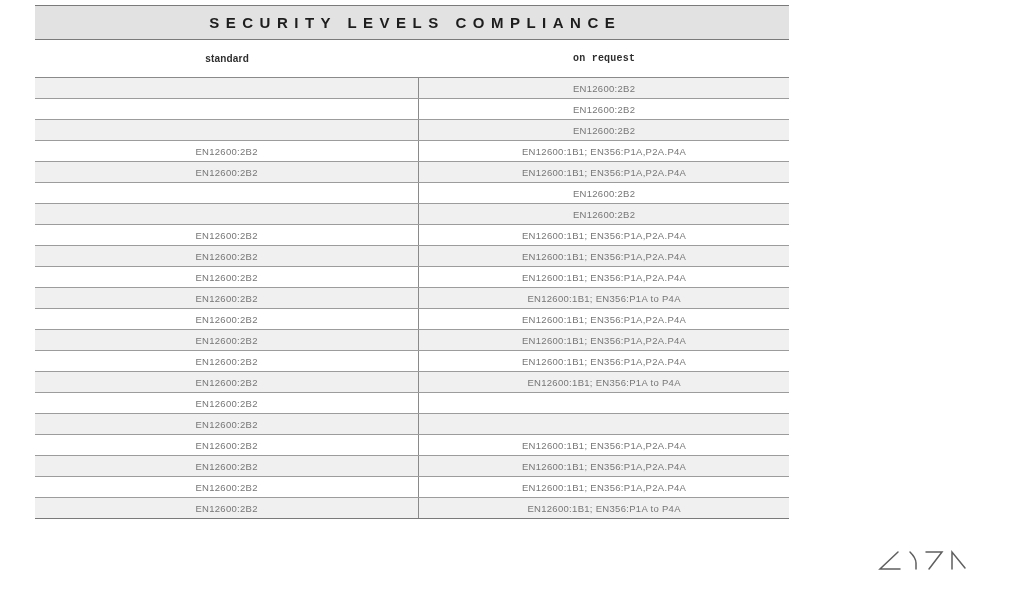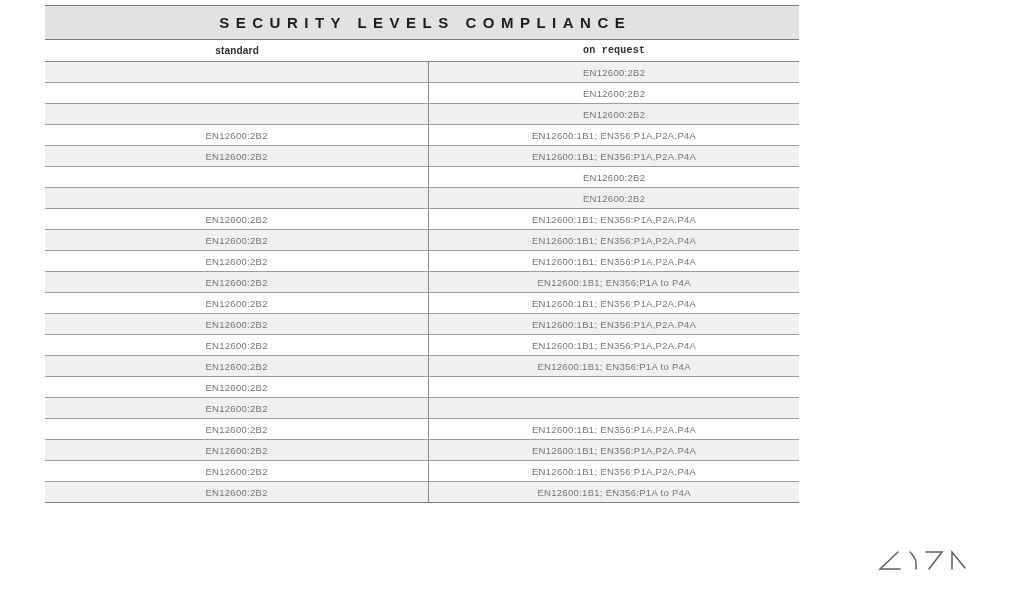--- a/index.html
+++ b/index.html
@@ -1,34 +1,34 @@
 <!DOCTYPE html>
 <html><head>
 <meta charset="utf-8">
 <style>
   * { margin: 0; padding: 0; box-sizing: border-box; }
   html, body { width: 1024px; height: 612px; background: #ffffff; overflow: hidden; }
   body { font-family: "Liberation Sans", sans-serif; position: relative; }
 
   .sheet { position: relative; width: 1024px; height: 612px; background: #fff; }
 
-  .table-wrap { position: absolute; left: 14px; top: 5px; width: 785px; padding-left: 31px; }
+  .table-wrap { position: absolute; left: 4px; top: 5px; width: 785px; padding-left: 31px; }
 
   .title-bar {
     height: 35px;
     background: #e2e2e2;
     border-top: 1px solid #7a7a7a;
     border-bottom: 1px solid #7a7a7a;
     display: flex; align-items: center; justify-content: center;
     font-size: 15px; font-weight: bold; color: #1d1d1d;
     letter-spacing: 6.5px; text-indent: 6.5px;
   }
 
   .header-row {
-    height: 22px;
+    height: 38px;
     background: #ffffff;
     border-bottom: 1px solid #8a8a8a;
     display: flex;
   }
   .hcell {
     display: flex; align-items: center; justify-content: center;
     font-size: 10px; font-weight: bold; color: #2e2e2e;
     letter-spacing: 0.2px;
   }
   .hcell.c1 { width: 400px; }

